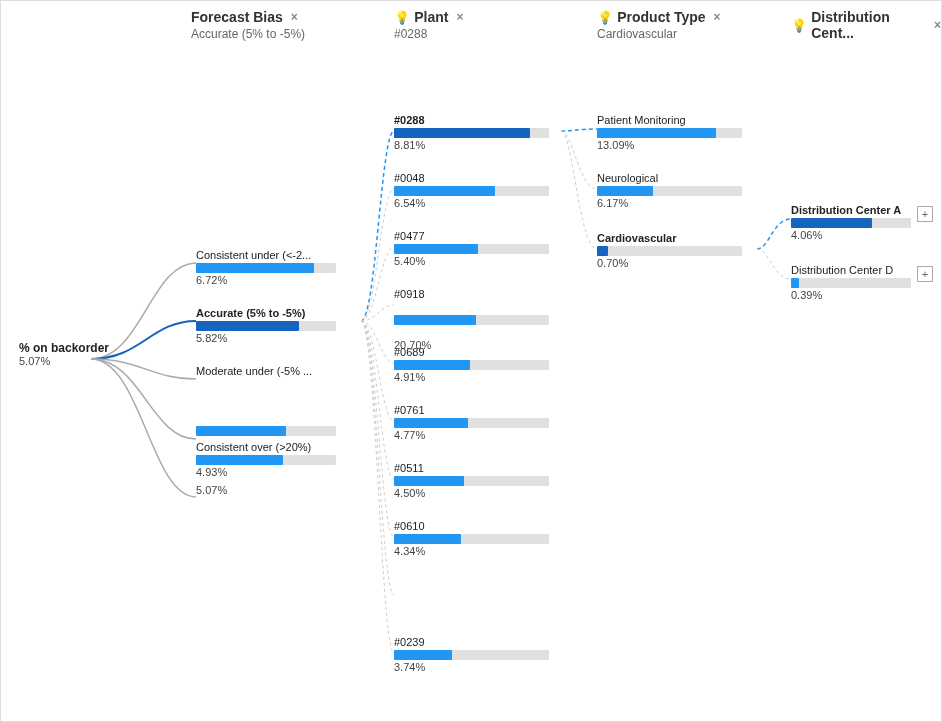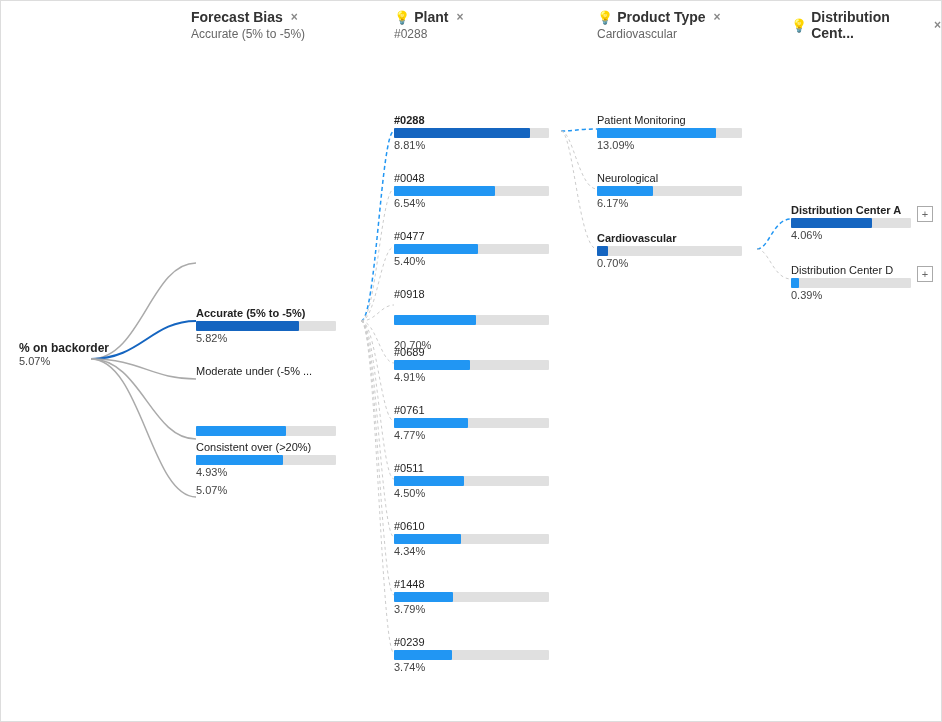--- a/index.html
+++ b/index.html
@@ -191,20 +191,27 @@
       <span class="close-btn">×</span>
     </div>
     <div class="col-header-sub"></div>
   </div>
 
   <div class="root-node">
     <div class="root-label">% on backorder</div>
     <div class="root-pct">5.07%</div>
   </div>
 
+  <div class="bar-item" style="left:195px; top:248px;">
+    <div class="bar-label">Consistent under (&lt;-2...</div>
+    <div class="bar-track" style="width:140px;">
+      <div class="bar-fill" style="width:118px;"></div>
+    </div>
+    <div class="bar-pct">6.72%</div>
+  </div>
 
   <div class="bar-item" style="left:195px; top:306px;">
     <div class="bar-label selected">Accurate (5% to -5%)</div>
     <div class="bar-track" style="width:140px;">
       <div class="bar-fill selected" style="width:103px;"></div>
     </div>
     <div class="bar-pct">5.82%</div>
   </div>
 
   <div class="bar-item" style="left:195px; top:364px;gap:47px;">
@@ -281,27 +288,20 @@
   </div>
 
   <div class="bar-item" style="left:393px; top:519px;">
     <div class="bar-label">#0610</div>
     <div class="bar-track" style="width:155px;">
       <div class="bar-fill" style="width:67px;"></div>
     </div>
     <div class="bar-pct">4.34%</div>
   </div>
 
-  <div class="bar-item" style="left:393px; top:577px;">
-    <div class="bar-label">#1448</div>
-    <div class="bar-track" style="width:155px;">
-      <div class="bar-fill" style="width:59px;"></div>
-    </div>
-    <div class="bar-pct">3.79%</div>
-  </div>
 
   <div class="bar-item" style="left:393px; top:635px;">
     <div class="bar-label">#0239</div>
     <div class="bar-track" style="width:155px;">
       <div class="bar-fill" style="width:58px;"></div>
     </div>
     <div class="bar-pct">3.74%</div>
   </div>
 
   <div class="bar-item" style="left:596px; top:113px;">

